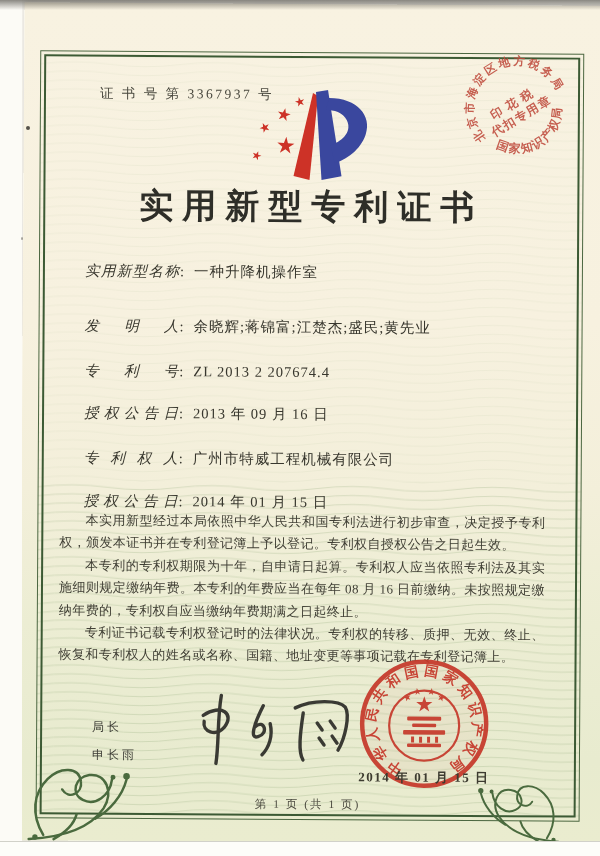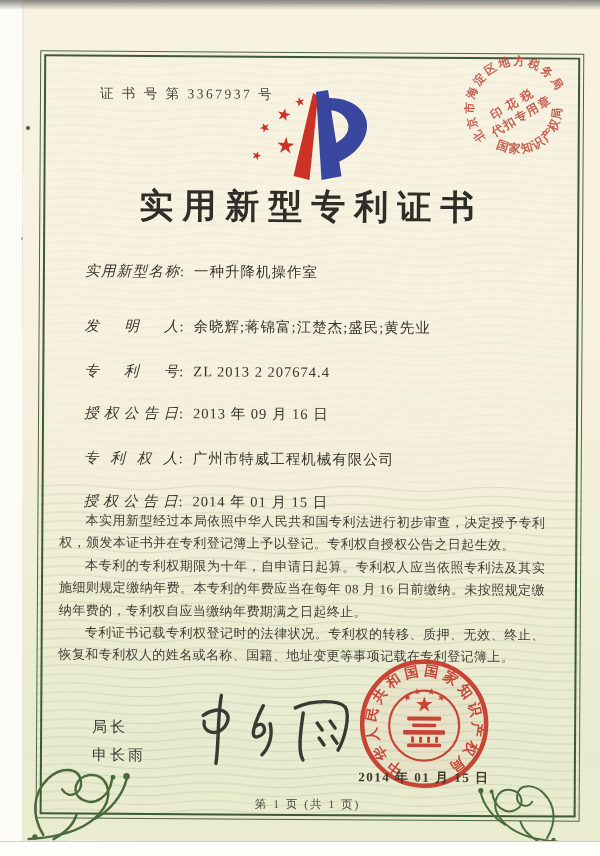--- a/index.html
+++ b/index.html
@@ -36,21 +36,21 @@
   #cert-no{left:76px;top:82px;font-size:13.5px;letter-spacing:2.5px;color:#4a493f;}
   #title{left:16px;top:180px;width:544px;text-align:center;
     font-size:34px;font-weight:700;letter-spacing:9px;color:#2e2e28;}
   .field-row{position:absolute;left:62px;right:40px;font-size:14.5px;color:#38372e;white-space:nowrap;}
   .field-label{display:inline-block;width:94px;text-align:justify;text-align-last:justify;font-style:italic;}
   .field-colon{display:inline-block;margin:0 10px 0 1px;}
   .field-value{letter-spacing:1px;}
   #paras{left:38px;top:507px;width:486px;color:#403f35;
     font-size:13px;line-height:22.4px;text-align:justify;}
   #paras p{margin:0;text-indent:2em;letter-spacing:.4px;}
-  #commissioner{left:72px;top:710px;font-size:15px;color:#3a3a33;letter-spacing:3px;line-height:28px;}
+  #commissioner{left:72px;top:710px;font-size:12px;color:#3a3a33;letter-spacing:3px;line-height:28px;}
   #seal-date{left:314px;top:764px;width:180px;text-align:center;
     font-size:13px;color:#3d3b30;letter-spacing:1.5px;font-weight:700;}
   #footer{left:16px;top:793px;width:544px;text-align:center;
     font-size:11.5px;color:#4c4b40;letter-spacing:2px;}
   
   #logo{left:226px;top:86px;width:122px;height:94px;}
   #tax-stamp{left:428px;top:38px;width:130px;height:130px;transform:rotate(-31deg);}
   #waves{left:16px;top:48px;width:544px;height:768px;}
   #signature{left:171px;top:678px;width:175px;height:92px;}
   #seal{left:329px;top:644px;width:150px;height:150px;}

